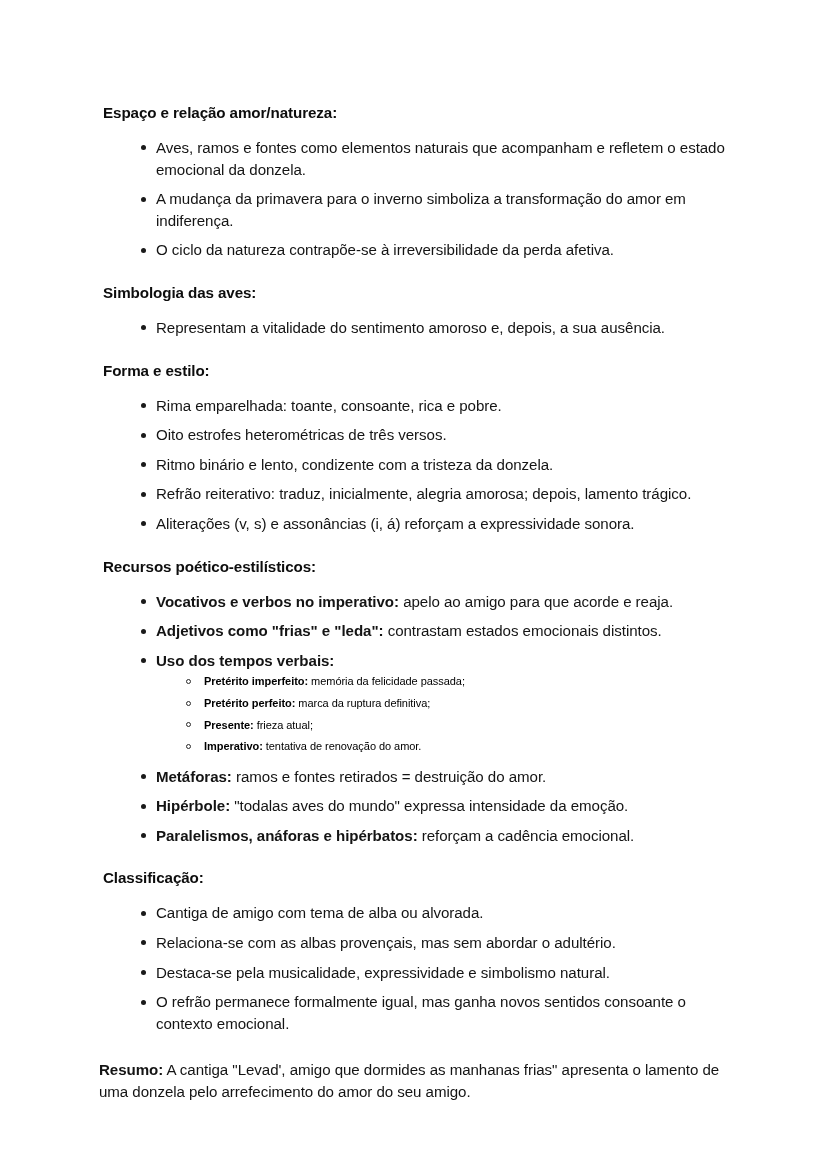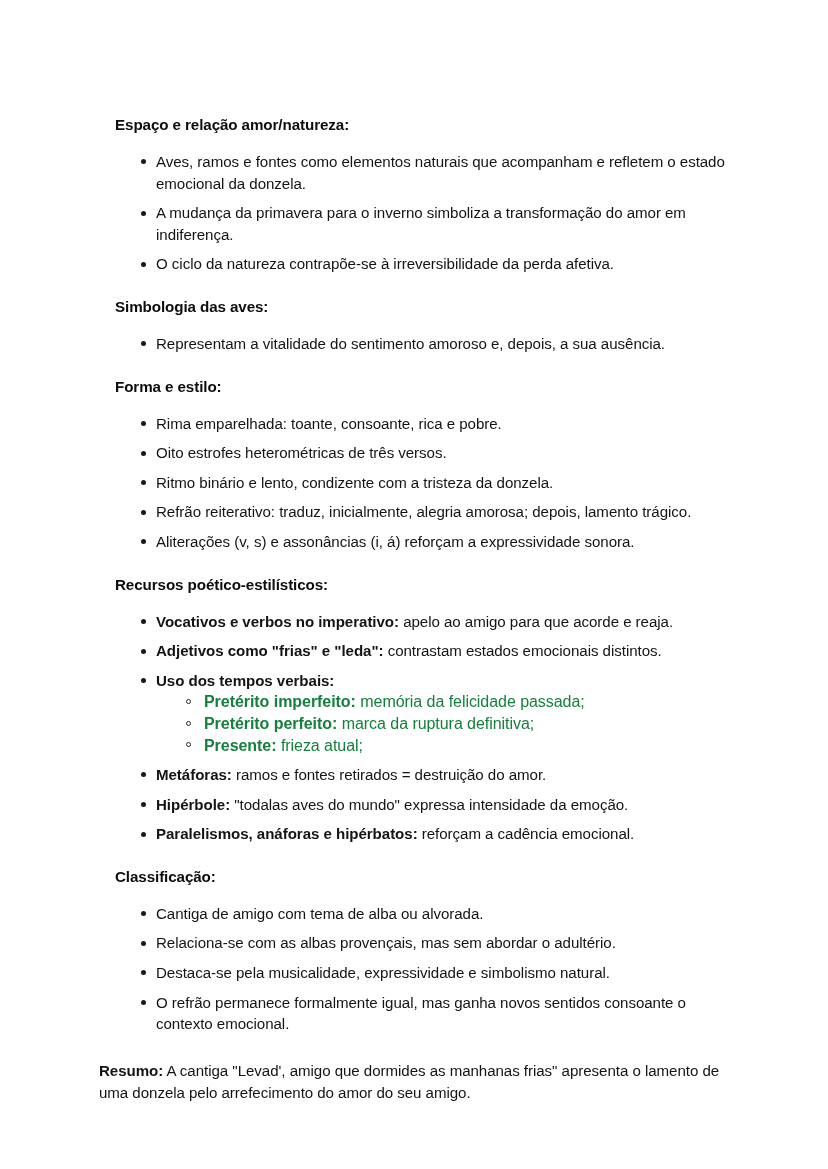--- a/index.html
+++ b/index.html
@@ -25,21 +25,21 @@
     top: 99px;
     width: 634px;
   }
 
   
   .section-heading {
     font-size: 15.2px;
     font-weight: bold;
     line-height: 20px;
     letter-spacing: -0.1px;
-    margin: 16px;
+    margin: 4px;
     padding: 0;
     color: #0d0d0d;
   }
   .block + .block {
     margin-top: 22px;
   }
 
   
   ul.bullets {
     list-style: none;
@@ -68,24 +68,24 @@
 
   
   ul.subbullets {
     list-style: none;
     margin: 0;
     padding: 0;
   }
   ul.subbullets > li {
     position: relative;
     padding-left: 48px;
-    font-size: 16px;
+    font-size: 11px;
     line-height: 21.6px;
     letter-spacing: -0.05px;
-    color: #15803d;
+    color: #000000;
   }
   ul.subbullets > li::before {
     content: "";
     position: absolute;
     left: 30px;
     top: 7.6px;
     width: 5.4px;
     height: 5.4px;
     border-radius: 50%;
     background: transparent;
@@ -141,20 +141,21 @@
         </div>
         <div class="block">
           <div class="section-heading">Recursos poético-estilísticos:</div>
           <ul class="bullets">
             <li><span class="lead">Vocativos e verbos no imperativo:</span><span> apelo ao amigo para que acorde e reaja.</span></li>
             <li><span class="lead">Adjetivos como "frias" e "leda":</span><span> contrastam estados emocionais distintos.</span></li>
             <li><span class="lead">Uso dos tempos verbais:</span><ul class="subbullets">
                 <li><span class="lead">Pretérito imperfeito:</span><span> memória da felicidade passada;</span></li>
                 <li><span class="lead">Pretérito perfeito:</span><span> marca da ruptura definitiva;</span></li>
                 <li><span class="lead">Presente:</span><span> frieza atual;</span></li>
+                <li><span class="lead">Imperativo:</span><span> tentativa de renovação do amor.</span></li>
               </ul></li>
             <li><span class="lead">Metáforas:</span><span> ramos e fontes retirados = destruição do amor.</span></li>
             <li><span class="lead">Hipérbole:</span><span> "todalas aves do mundo" expressa intensidade da emoção.</span></li>
             <li><span class="lead">Paralelismos, anáforas e hipérbatos:</span><span> reforçam a cadência emocional.</span></li>
           </ul>
         </div>
         <div class="block">
           <div class="section-heading">Classificação:</div>
           <ul class="bullets">
             <li><span>Cantiga de amigo com tema de alba ou alvorada.</span></li>

